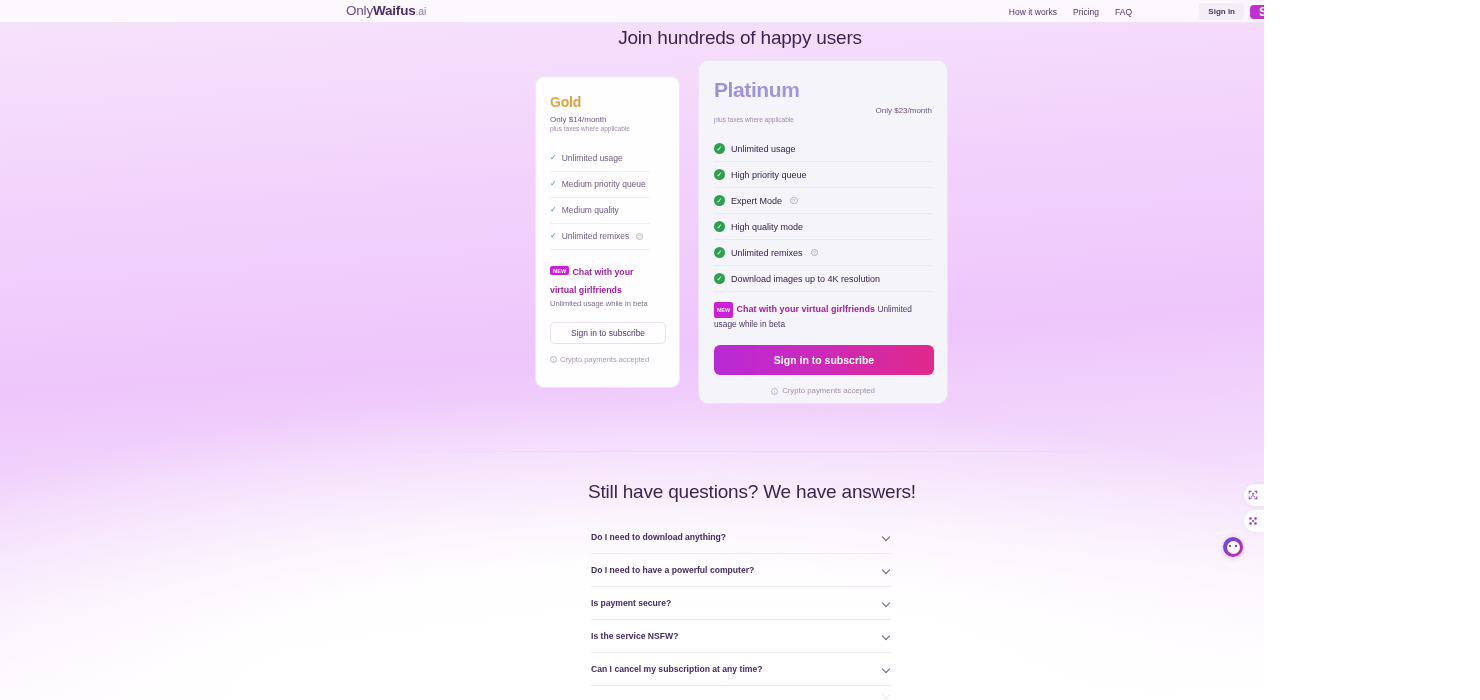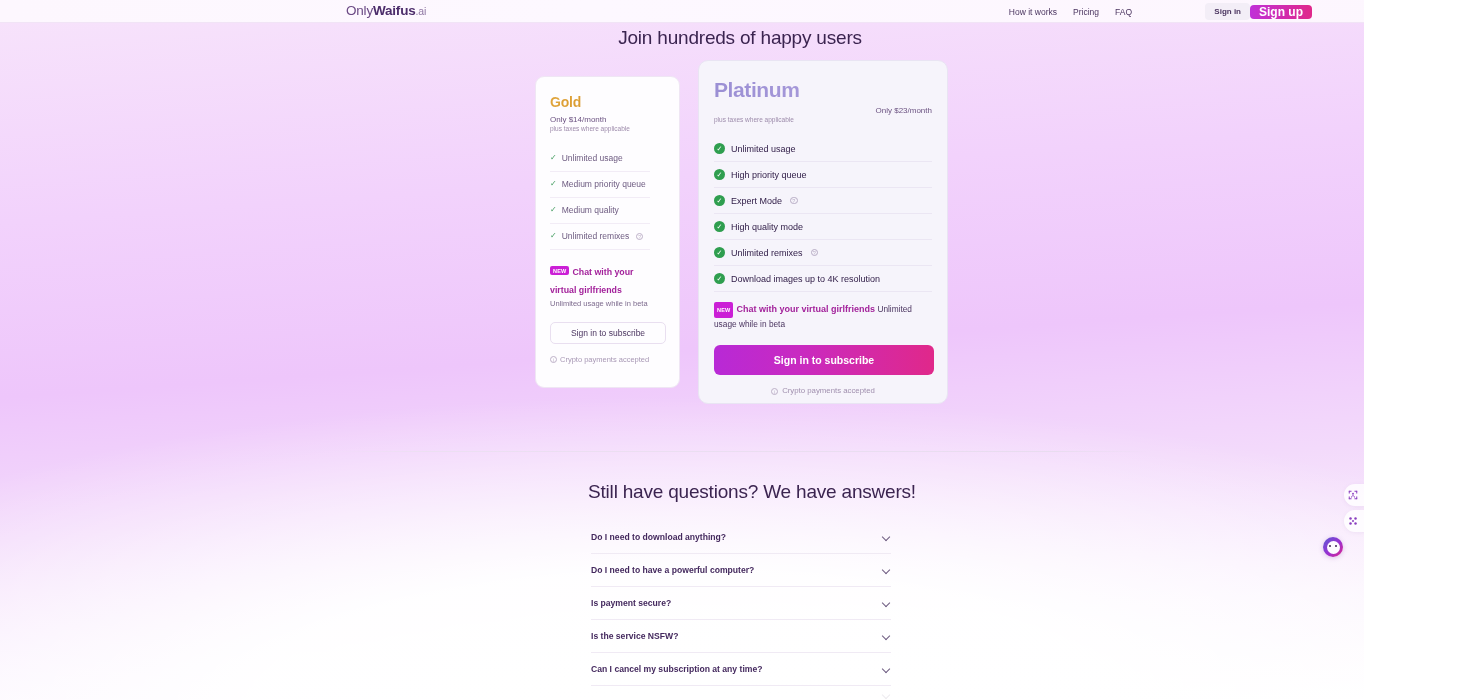--- a/index.html
+++ b/index.html
@@ -4,21 +4,21 @@
 <style>
   * { box-sizing: border-box; margin: 0; padding: 0; }
   html, body {
     width: 1480px; height: 700px;
     overflow: hidden;
     font-family: "Liberation Sans", sans-serif;
     background: #ffffff;
   }
   #page {
     position: relative;
-    width: 1364px; height: 700px;
+    width: 1264px; height: 700px;
     overflow: hidden;
     background:
       radial-gradient(120% 70% at 50% 100%, rgba(255,255,255,1) 0%, rgba(255,255,255,0.96) 26%, rgba(255,255,255,0.0) 62%),
       linear-gradient(176deg, #f7e4fb 0%, #f2d2fc 28%, #eec6fb 50%, #f3dafb 68%, #fbf3fe 86%, #ffffff 100%);
   }
   
   .topbar {
     position: absolute; top: 0; left: 0; width: 1480px; height: 23px;
     background: linear-gradient(90deg,#fdf7fe 0%, #fdf8ff 40%, #fdf6fe 100%);
     border-bottom: 1px solid #f1e4f6;
@@ -35,21 +35,21 @@
   .logo .lt3 { font-weight: 400; font-size: 10.5px; color: #8f77a3; }
   .navlinks {
     position: absolute; right: 348px; top: 0; height: 23px;
     display: flex; align-items: center; gap: 16px;
   }
   .navlink {
     font-size: 8.5px; color: #4b3560; white-space: nowrap; cursor: pointer;
   }
   .navbtns {
     position: absolute; right: 348px; top: 0; height: 23px;
-    display: flex; align-items: center; 
+    display: flex; align-items: center; gap: 6px;
     transform: translateX(180px);
   }
   .btn-signin {
     font-size: 8px; font-weight: 700; color: #4b3560;
     background: #f3eef7; border: none; border-radius: 4px;
     padding: 4px 9px; cursor: pointer; white-space: nowrap;
   }
   .btn-signup {
     font-size: 12px; font-weight: 700; color: #ffffff;
     background: linear-gradient(90deg,#c030d8 0%, #e0288a 100%);

